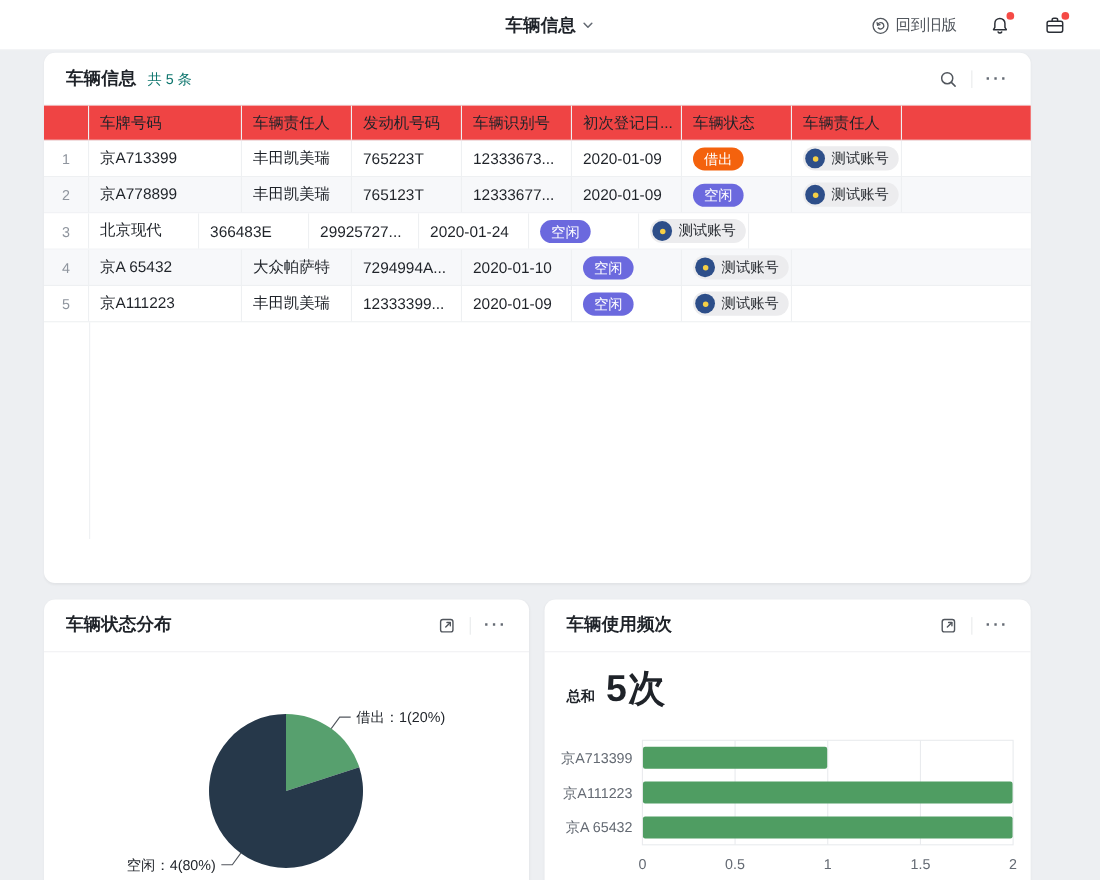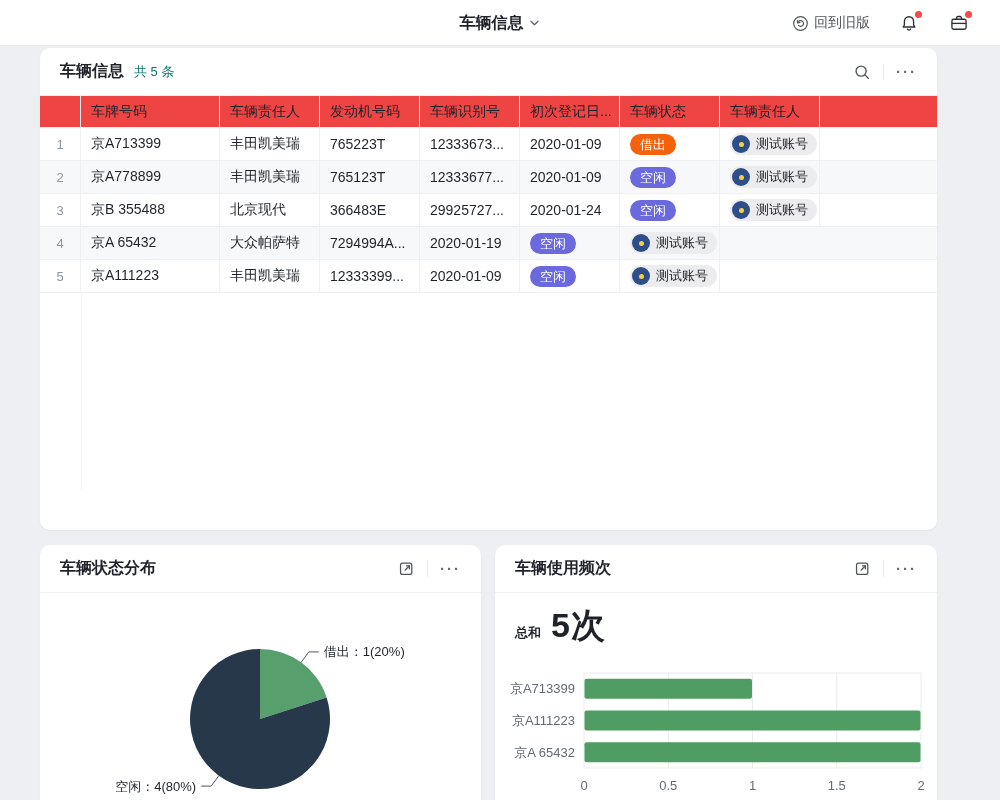--- a/index.html
+++ b/index.html
@@ -174,21 +174,20 @@
             <span class="avatar" style="background: rgb(45, 78, 137);">
               <i></i>
             </span>
             <span>测试账号</span>
           </span>
         </div>
         <div class="gc fill"></div>
       </div>
       <div class="grid-row">
         <div class="gc num" style="flex-basis: 41px;">3</div>
-        <div class="gc" style="flex-basis: 139px;">京B 355488</div>
         <div class="gc" style="flex-basis: 100px;">北京现代</div>
         <div class="gc" style="flex-basis: 100px;">366483E</div>
         <div class="gc" style="flex-basis: 100px;">29925727...</div>
         <div class="gc" style="flex-basis: 100px;">2020-01-24</div>
         <div class="gc" style="flex-basis: 100px;">
           <span class="badge" style="background: rgb(107, 105, 222);">空闲</span>
         </div>
         <div class="gc" style="flex-basis: 100px;">
           <span class="chip">
             <span class="avatar" style="background: rgb(45, 78, 137);">
@@ -197,21 +196,21 @@
             <span>测试账号</span>
           </span>
         </div>
         <div class="gc fill"></div>
       </div>
       <div class="grid-row alt">
         <div class="gc num" style="flex-basis: 41px;">4</div>
         <div class="gc" style="flex-basis: 139px;">京A 65432</div>
         <div class="gc" style="flex-basis: 100px;">大众帕萨特</div>
         <div class="gc" style="flex-basis: 100px;">7294994A...</div>
-        <div class="gc" style="flex-basis: 100px;">2020-01-19</div>
+        <div class="gc" style="flex-basis: 100px;">2020-01-10</div>
         <div class="gc" style="flex-basis: 100px;">
           <span class="badge" style="background: rgb(107, 105, 222);">空闲</span>
         </div>
         <div class="gc" style="flex-basis: 100px;">
           <span class="chip">
             <span class="avatar" style="background: rgb(45, 78, 137);">
               <i></i>
             </span>
             <span>测试账号</span>
           </span>

